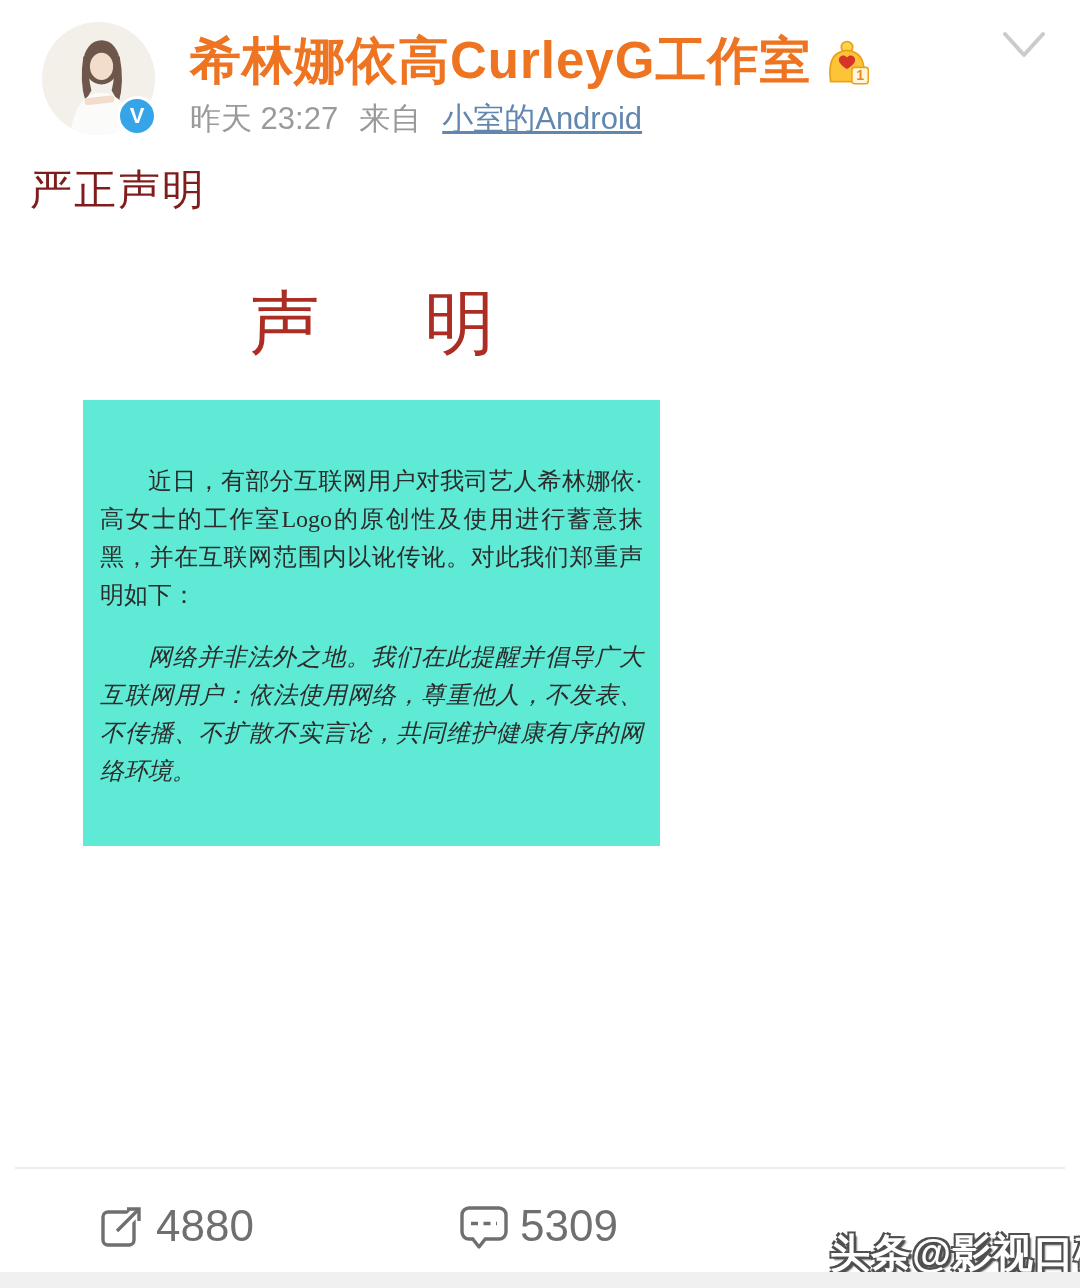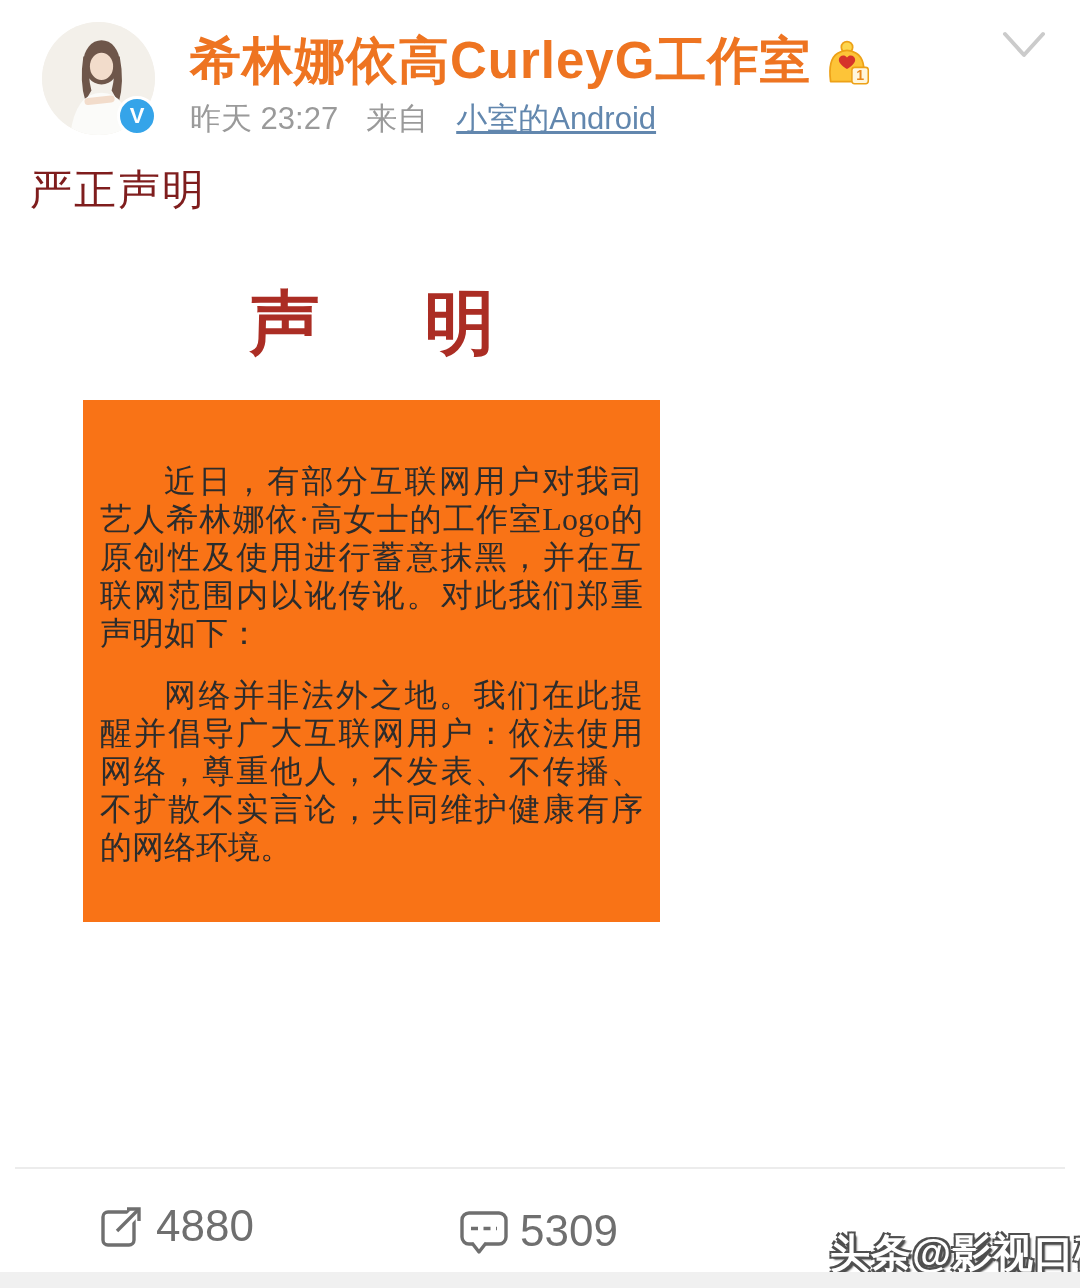--- a/index.html
+++ b/index.html
@@ -25,65 +25,65 @@
     position:absolute; left:190px; top:33px; height:56px;
     display:flex; align-items:center; gap:12px; white-space:nowrap;
   }
   .username {
     font-size:51px; color:#ee7421; font-weight:600; cursor:pointer;
     letter-spacing:1px;
   }
   .crown { width:48px; height:46px; margin-top:4px; }
   .meta-row {
     position:absolute; left:190px; top:98px; font-size:31px; color:#9a9a9a;
-    display:flex; gap:28px; white-space:nowrap;
+    display:flex; gap:21px; white-space:nowrap;
   }
   .meta-link { color:#6287ae; cursor:pointer;text-decoration:underline; }
   .collapse-chevron {
     position:absolute; right:32px; top:28px; width:48px; height:36px; cursor:pointer;
   }
 
   
   .post-text {
     position:absolute; left:30px; top:162px; font-size:42px; color:#7f1d1d;
     letter-spacing:2px;
   }
 
   
   .statement {
     position:absolute; left:40px; top:232px; width:664px; cursor:pointer;
     background:#ffffff;
   }
   .stmt-title {
     margin:56px 0 0 0; text-align:center;
-    font-family:"Liberation Serif", serif; font-weight:bold;
+    font-family:"Liberation Serif", serif; font-weight:normal;
     font-size:70px; line-height:72px; color:#ab2d24;
     letter-spacing:0.25em; padding-left:0.25em; white-space:nowrap;
   }
   .stmt-body {
-    margin:40px 0 0 43px; width:577px; background:#f97316;
+    margin:40px 0 0 43px; width:577px; background:#5eead4;
     padding:62px 17px 56px 17px;
-    font-family:"Liberation Serif", serif; font-size:32px; line-height:38px;
+    font-family:"Liberation Serif", serif; font-size:24px; line-height:38px;
     color:#2c2c2c; text-align:justify;
   }
   .stmt-body p { text-indent:2em; margin:0 0 24px 0; }
-  .stmt-body p:last-child { margin-bottom:0; }
+  .stmt-body p:last-child { margin-bottom:0;font-style:italic; }
 
   
   .divider {
     position:absolute; left:15px; right:15px; top:1167px; height:2px;
     background:#ececec;
   }
   .action {
     position:absolute; top:1196px; height:60px;
     display:flex; align-items:center; gap:10px; color:#6f6f6f; cursor:pointer;
   }
   .action .count { font-size:44px; color:#6f6f6f; }
   .action-repost  { left:98px; }
-  .action-comment { left:458px;align-items:flex-end; }
+  .action-comment { left:458px; }
   .action-like    { left:832px; }
   .action svg { display:block; }
 
   
   .watermark {
     position:absolute; left:830px; top:1226px; white-space:nowrap;
     font-size:40px; font-weight:bold; color:#ffffff; letter-spacing:1px;
     text-shadow:-2px -2px 0 #4f4f4f, 2px -2px 0 #4f4f4f,
                 -2px 2px 0 #4f4f4f, 2px 2px 0 #4f4f4f, 3px 3px 2px #3c3c3c;
   }

